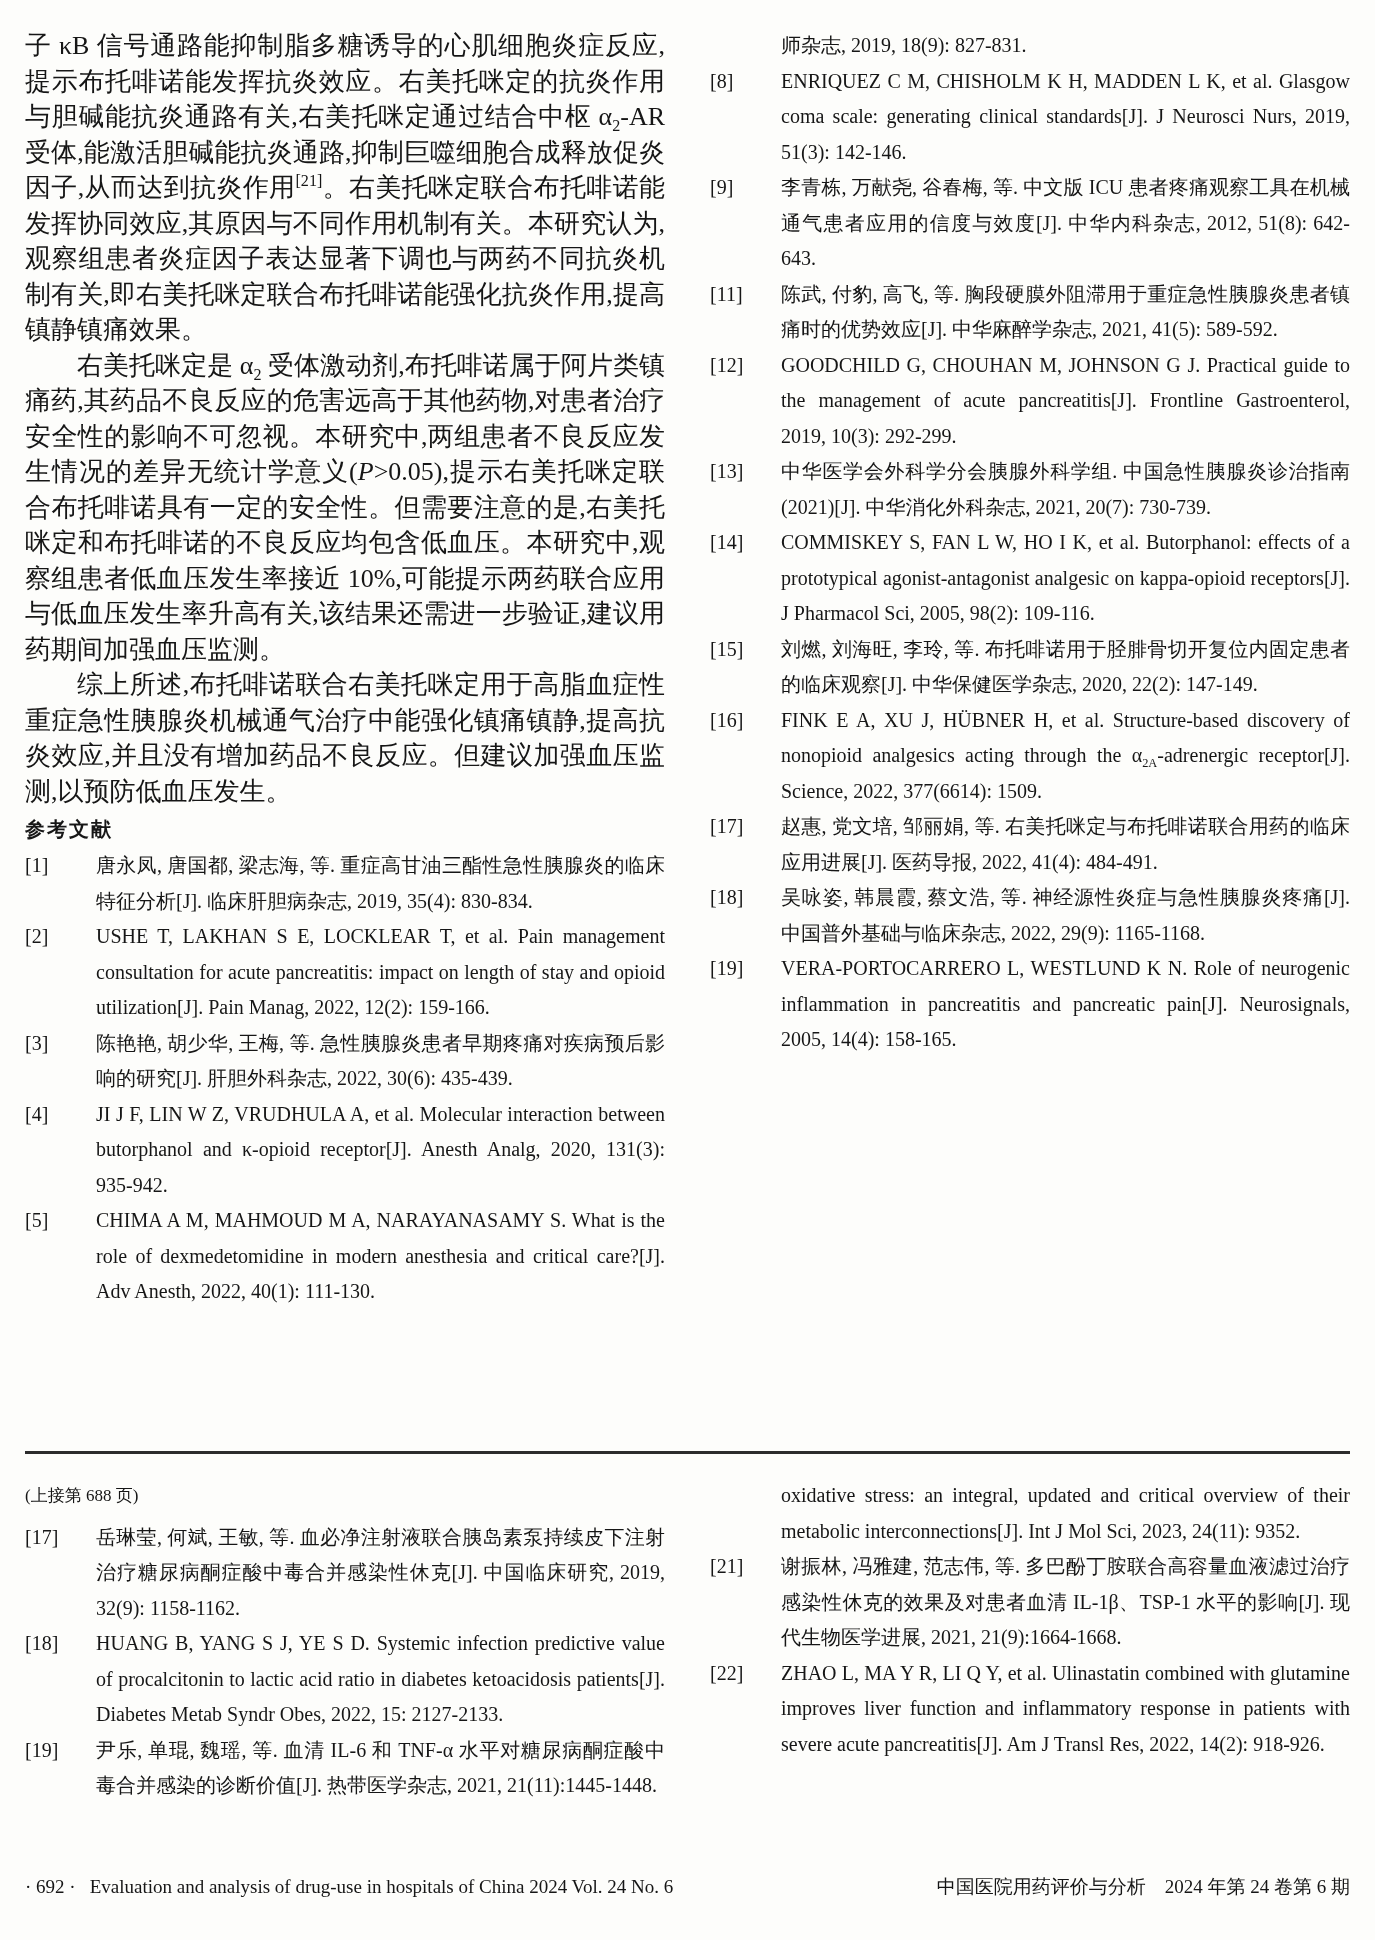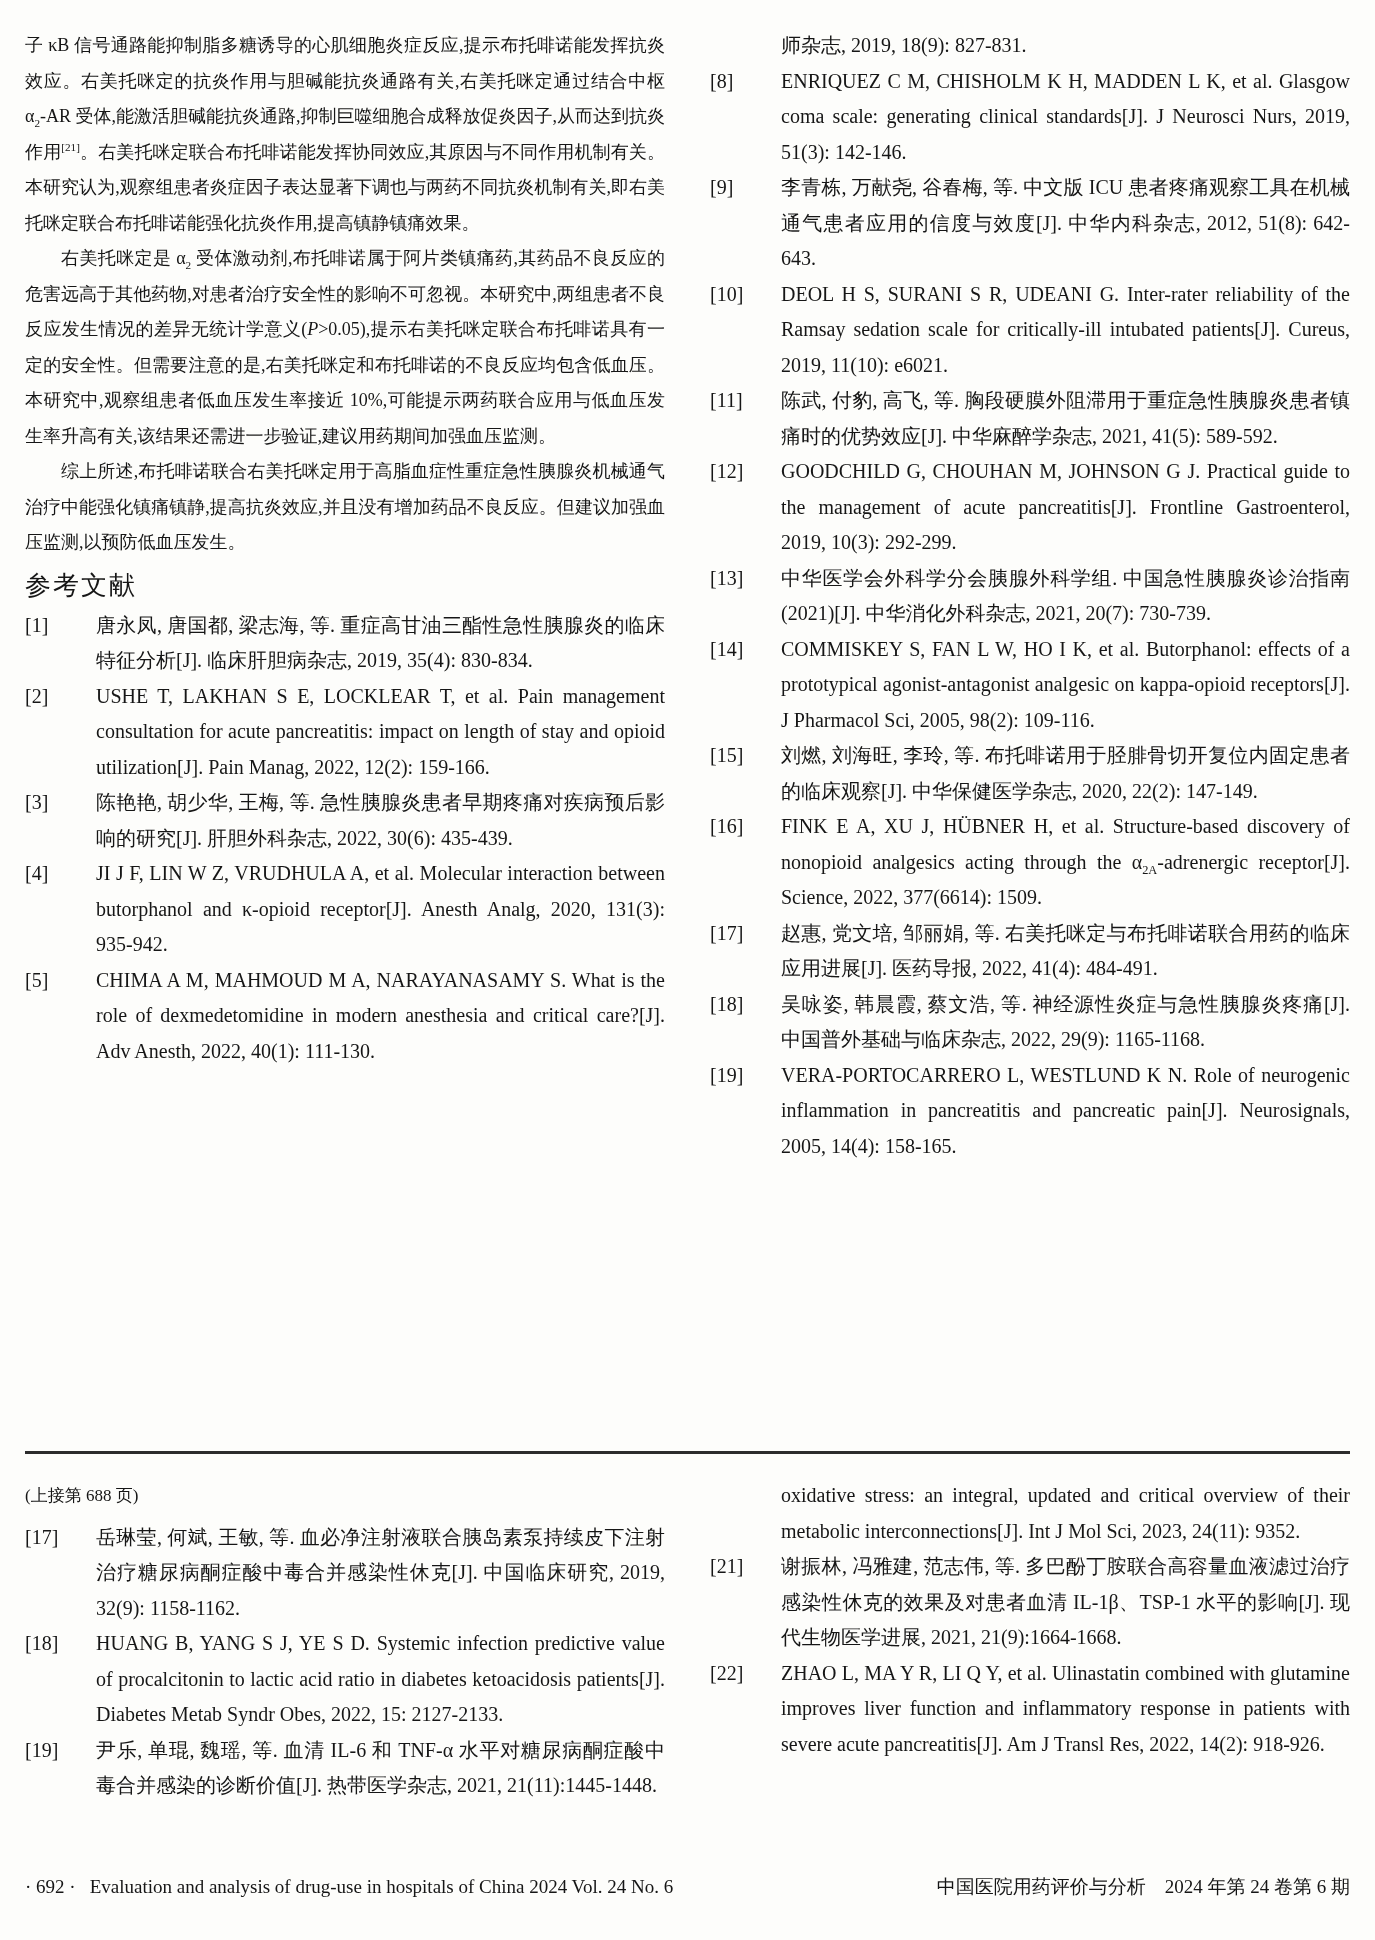--- a/index.html
+++ b/index.html
@@ -7,24 +7,24 @@
     width:1375px;height:1940px;
     background:#fdfdfb;color:#161616;
     font-family:"Liberation Serif","DejaVu Serif",serif;
     position:relative;overflow:hidden;
   }
   .page{position:absolute;inset:0;}
   .two-col{position:absolute;left:25px;width:1325px;display:flex;justify-content:space-between;overflow:hidden;}
   .top-section{top:28px;height:1415px;}
   .bottom-section{top:1478px;height:372px;}
   .col{width:640px;}
-  .para{margin:0;font-size:18px;line-height:35.5px;text-align:justify;}
+  .para{margin:0;font-size:26px;line-height:35.5px;text-align:justify;}
   .para.indent{text-indent:2em;}
   .ref-heading{
-    margin:7px 0 5px 0;font-size:26px;font-weight:normal;
+    margin:7px 0 5px 0;font-size:20px;font-weight:bold;
     font-family:"Liberation Sans","DejaVu Sans",sans-serif;
     letter-spacing:2px;
   }
   .refs{display:block;}
   .ref{position:relative;padding-left:71px;font-size:20px;line-height:35.5px;text-align:justify;}
   .ref-num{position:absolute;left:0;top:0;}
   .ref.cont{min-height:35px;}
   .cont-note{font-size:17px;line-height:35.5px;margin-bottom:6px;}
   .divider{position:absolute;top:1451px;left:25px;width:1325px;height:0;border-top:3px solid #2c2c2c;}
   .footer{
@@ -94,24 +94,20 @@
           <div class="ref">
             <span class="ref-num">[8]</span>
             <span class="ref-text">ENRIQUEZ C M, CHISHOLM K H, MADDEN L K, et al. Glasgow coma scale: generating clinical standards[J]. J Neurosci Nurs, 2019, 51(3): 142-146.</span>
           </div>
 
           <div class="ref">
             <span class="ref-num">[9]</span>
             <span class="ref-text">李青栋, 万献尧, 谷春梅, 等. 中文版 ICU 患者疼痛观察工具在机械通气患者应用的信度与效度[J]. 中华内科杂志, 2012, 51(8): 642-643.</span>
           </div>
 
-          <div class="ref">
-            <span class="ref-num">[10]</span>
-            <span class="ref-text">DEOL H S, SURANI S R, UDEANI G. Inter-rater reliability of the Ramsay sedation scale for critically-ill intubated patients[J]. Cureus, 2019, 11(10): e6021.</span>
-          </div>
 
           <div class="ref">
             <span class="ref-num">[11]</span>
             <span class="ref-text">陈武, 付豹, 高飞, 等. 胸段硬膜外阻滞用于重症急性胰腺炎患者镇痛时的优势效应[J]. 中华麻醉学杂志, 2021, 41(5): 589-592.</span>
           </div>
 
           <div class="ref">
             <span class="ref-num">[12]</span>
             <span class="ref-text">GOODCHILD G, CHOUHAN M, JOHNSON G J. Practical guide to the management of acute pancreatitis[J]. Frontline Gastroenterol, 2019, 10(3): 292-299.</span>
           </div>

